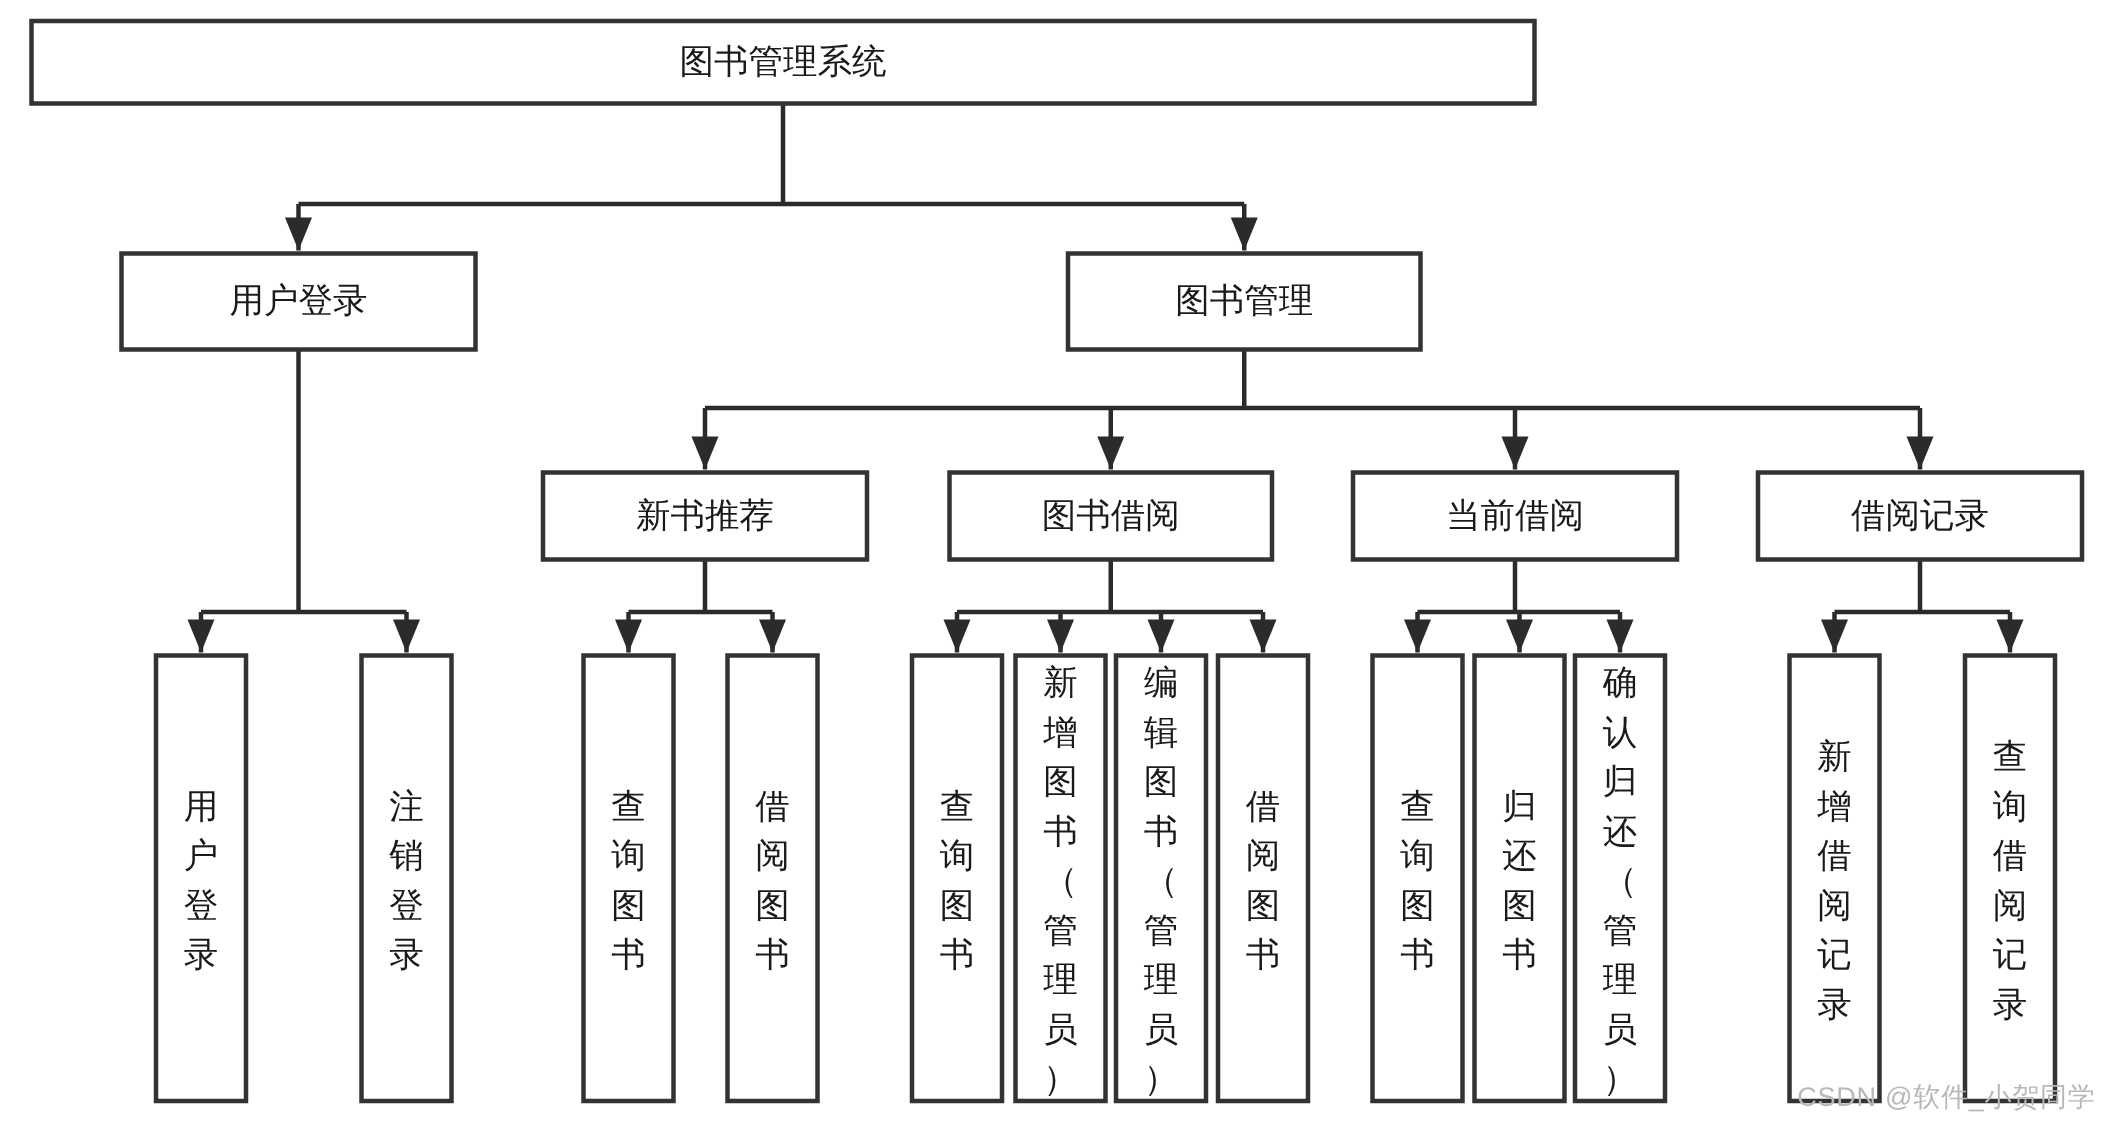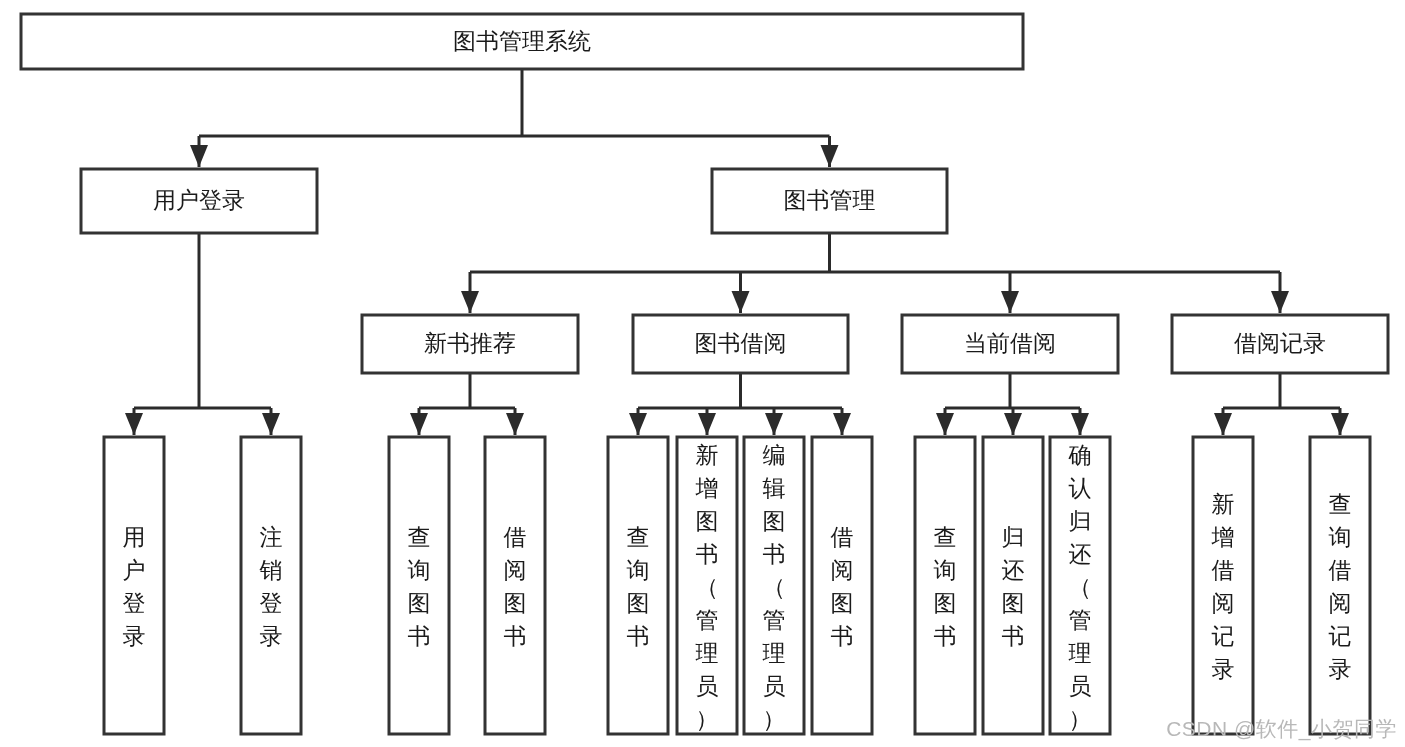--- a/index.html
+++ b/index.html
@@ -50,21 +50,21 @@
   }
   .arrow-head {
     fill: #2b2b2b;
     stroke: none;
   }
   .watermark {
     position: absolute;
     right: 8px;
     bottom: 4px;
     font-family: "Liberation Sans", "DejaVu Sans", sans-serif;
-    font-size: 21px;
+    font-size: 18px;
     color: #b8b8b8;
     white-space: nowrap;
     user-select: none;
     letter-spacing: 0.5px;
   }
 </style>
 </head>
 <body>
 
 <div id="diagram-root">

